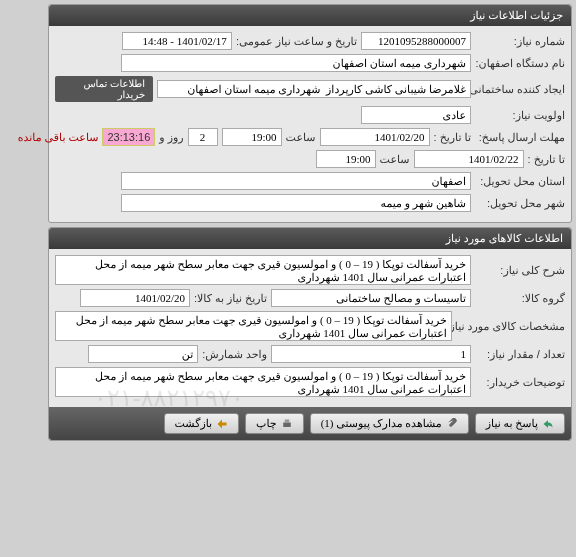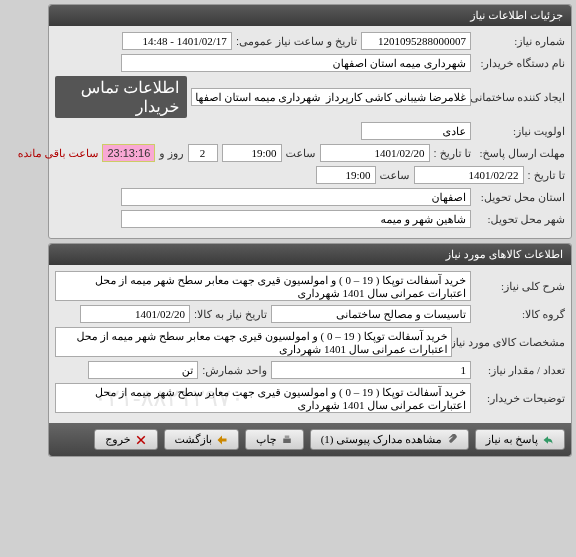--- a/index.html
+++ b/index.html
@@ -33,21 +33,20 @@
     align-items: center;
     margin-bottom: 4px;
     gap: 4px;
   }
   .label {
     font-size: 11px;
     color: #333;
     white-space: nowrap;
     min-width: 90px;
     text-align: right;
-    font-family: Liberation Serif, serif;
   }
   .label-sm {
     font-size: 11px;
     color: #333;
     white-space: nowrap;
   }
   input[type="text"], textarea {
     border: 1px solid #aaa;
     background: #fff;
     padding: 2px 4px;
@@ -63,21 +62,21 @@
   textarea {
     width: 430px;
     height: 30px;
     resize: none;
   }
   .badge {
     background: #555;
     color: #fff;
     padding: 2px 8px;
     border-radius: 2px;
-    font-size: 16px;
+    font-size: 10px;
   }
   .warn {
     background: #f9a8d4;
     border: 1px solid #cccc66;
     padding: 2px 4px;
     font-size: 11px;
   }
   .red { color: #b00000; }
   .footer {
     background: linear-gradient(#666, #444);
@@ -122,21 +121,21 @@
   <div class="panel-body">
 
     <div class="row">
       <span class="label">شماره نیاز:</span>
       <input type="text" class="field-sm" value="1201095288000007" style="">
       <span class="label-sm">تاریخ و ساعت نیاز عمومی:</span>
       <input type="text" class="field-sm" value="1401/02/17 - 14:48" style="">
     </div>
 
     <div class="row">
-      <span class="label">نام دستگاه خریدار:</span>
+      <span class="label">نام دستگاه اصفهان:</span>
       <input type="text" class="field-lg" value="شهرداری میمه استان اصفهان" style="">
     </div>
 
     <div class="row">
       <span class="label">ایجاد کننده ساختمانی:</span>
       <input type="text" class="field-lg" value="غلامرضا شیبانی کاشی کارپرداز  شهرداری میمه استان اصفهان" style="">
       <span class="badge">اطلاعات تماس خریدار</span>
     </div>
 
     <div class="row">
@@ -230,24 +229,18 @@
             <rect x="5" y="2" width="6" height="4" fill="#999"></rect>
           </svg>
       <span>چاپ</span>
     </button>
     <button class="btn">
       <svg class="icon-svg" viewBox="0 0 16 16">
             <path fill="#c80" d="M8 2l-6 6 6 6V10h6V6H8z"></path>
           </svg>
       <span>بازگشت</span>
     </button>
-    <button class="btn">
-      <svg class="icon-svg" viewBox="0 0 16 16">
-            <path stroke="#b00" stroke-width="2" d="M3 3l10 10M13 3L3 13"></path>
-          </svg>
-      <span>خروج</span>
-    </button>
   </div>
 </div>
 
 <div class="watermark">۰۲۱-۸۸۲۱۲۹۷۰</div>
 
 </div>
 
 </body></html>

